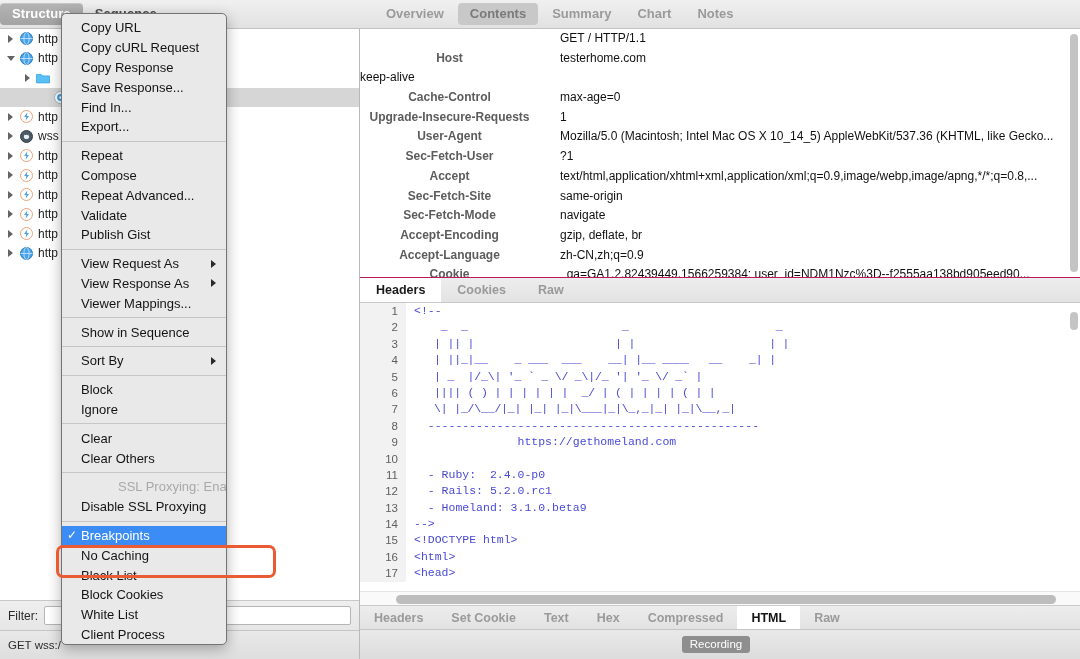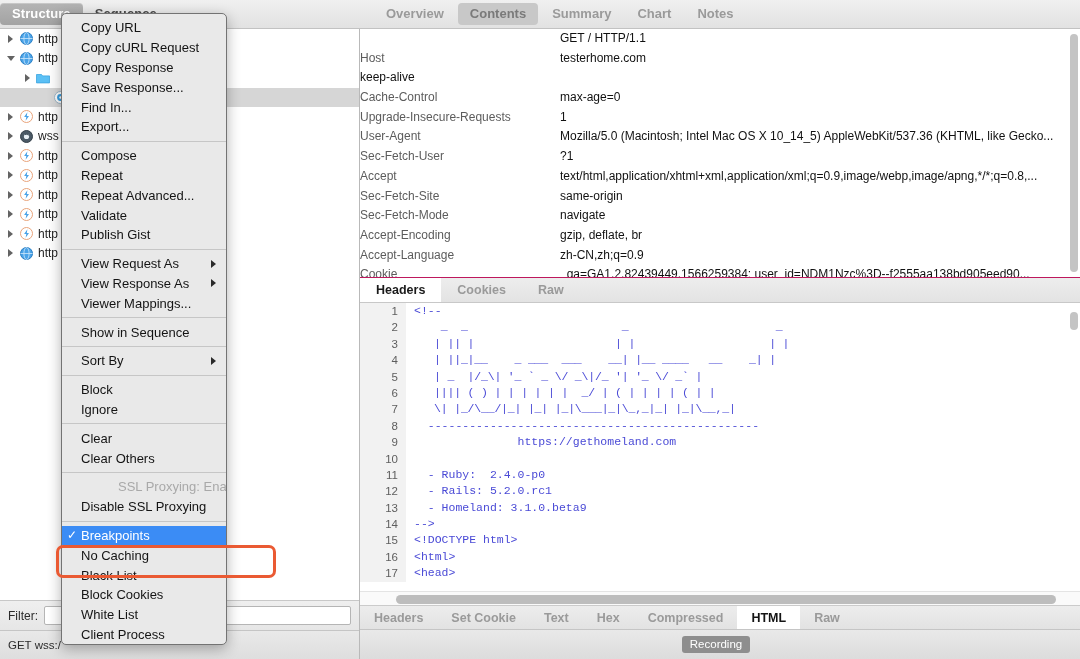--- a/index.html
+++ b/index.html
@@ -150,22 +150,22 @@
   }
   .hdr-row {
     display: flex;
     font-size: 12px;
     line-height: 19.7px;
     height: 19.7px;
     white-space: nowrap;
   }
   .hdr-name {
     width: 200px; flex: 0 0 200px;
-    text-align: left;
-    font-weight: normal;
+    text-align: center;
+    font-weight: bold;
     color: #5c5c5c;
     padding-right: 21px;
     overflow: hidden;
   }
   .hdr-val {
     color: #111111;
     overflow: hidden;
     text-overflow: ellipsis;
     padding-right: 12px;
   }
@@ -610,22 +610,22 @@
 
     <div class="ctx-item">Copy URL</div>
     <div class="ctx-item">Copy cURL Request</div>
     <div class="ctx-item">Copy Response</div>
     <div class="ctx-item">Save Response...</div>
     <div class="ctx-item">Find In...</div>
     <div class="ctx-item">Export...</div>
 
     <div class="ctx-sep"></div>
 
+    <div class="ctx-item">Repeat</div>
     <div class="ctx-item">Compose</div>
-    <div class="ctx-item">Repeat</div>
     <div class="ctx-item">Repeat Advanced...</div>
     <div class="ctx-item">Validate</div>
     <div class="ctx-item">Publish Gist</div>
 
     <div class="ctx-sep"></div>
 
     <div class="ctx-item">
       <span>View Request As</span>
       <span class="arrow"></span>
     </div>

